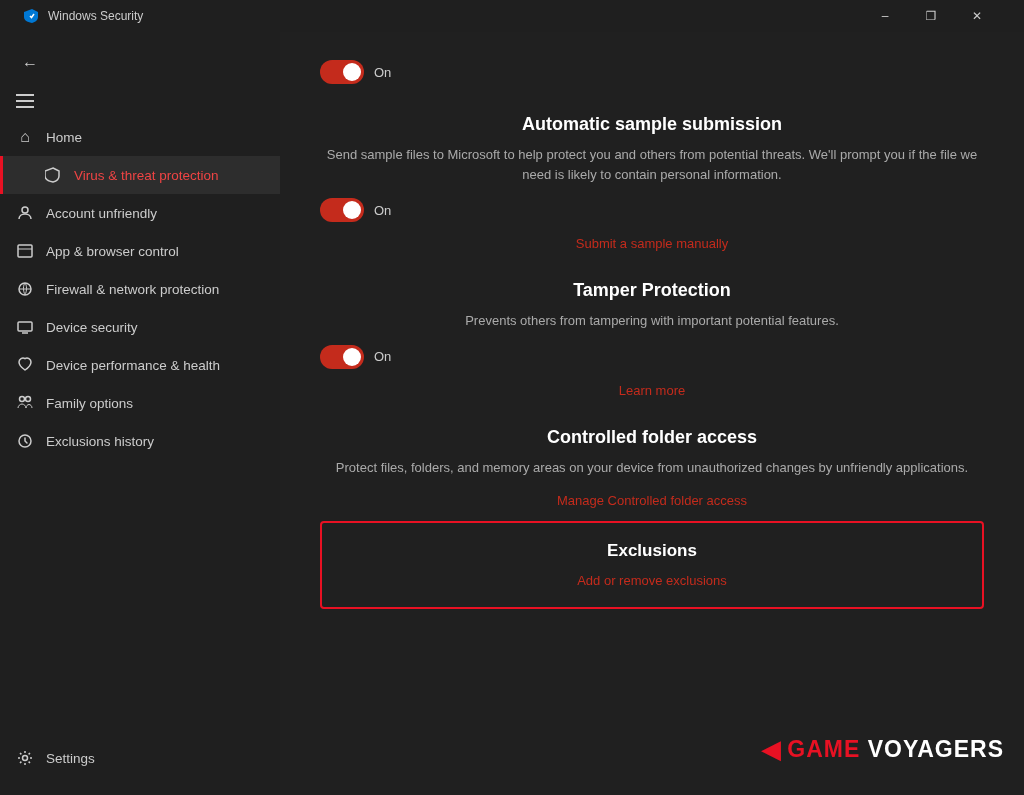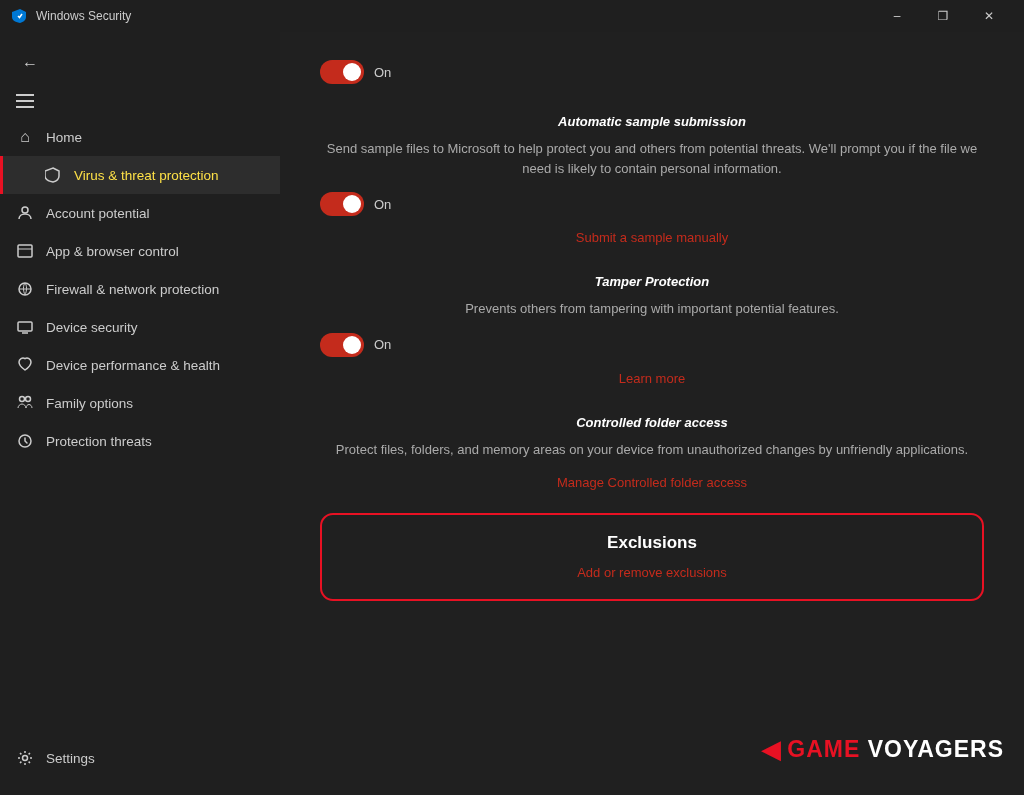--- a/index.html
+++ b/index.html
@@ -13,21 +13,21 @@
       display: flex;
       flex-direction: column;
     }
 
     
     .title-bar {
       background: #1f1f1f;
       display: flex;
       align-items: center;
       justify-content: space-between;
-      padding: 0 12px;
+      padding: 0 24px;
       height: 32px;
       flex-shrink: 0;
     }
     .title-bar-left {
       display: flex;
       align-items: center;
       gap: 8px;
       font-size: 12px;
       color: #ccc;
     }
@@ -106,21 +106,21 @@
       align-items: center;
       gap: 12px;
       padding: 10px 16px;
       cursor: pointer;
       font-size: 13.5px;
       color: #ccc;
       position: relative;
     }
     .nav-item.active {
       background: #2d2d2d;
-      color: #fde047;
+      color: #ef4444;
       padding-left: 44px;
     }
     .nav-item.active::before {
       content: '';
       position: absolute;
       left: 0;
       top: 0;
       bottom: 0;
       width: 3px;
       background: #e81123;
@@ -152,25 +152,24 @@
     .main-panel::-webkit-scrollbar { width: 8px; }
     .main-panel::-webkit-scrollbar-track { background: #202020; }
     .main-panel::-webkit-scrollbar-thumb { background: #444; }
 
     
     .section {
       margin-bottom: 8px;
       padding-top: 20px;
     }
     .section-title {
-      font-size: 13px;
+      font-size: 18px;
       font-weight: 600;
       color: #fff;
       margin-bottom: 10px;
-      font-style: italic;
     }
     .section-desc {
       font-size: 13px;
       color: #aaa;
       line-height: 1.5;
       margin-bottom: 14px;
     }
 
     
     .toggle-row {
@@ -221,23 +220,23 @@
       display: flex;
       align-items: center;
       gap: 10px;
       padding-top: 8px;
       margin-bottom: 10px;
     }
 
     
     .exclusions-box {
       border: 2px solid #e81123;
-      border-radius: 13px;
+      border-radius: 4px;
       padding: 18px 20px;
-      margin-top: 22px;
+      margin-top: 12px;
       background: transparent;
     }
     .exclusions-title {
       font-size: 17px;
       font-weight: 600;
       color: #fff;
       margin-bottom: 10px;
     }
     .exclusions-desc {
       font-size: 13px;
@@ -301,21 +300,21 @@
       </div>
       <span>Virus &amp; threat protection</span>
     </div>
     <div class="nav-item">
       <div class="nav-icon">
         <svg width="16" height="16" viewBox="0 0 16 16" fill="none">
           <circle cx="8" cy="5" r="3" stroke="#ccc" stroke-width="1.5"></circle>
           <path d="M2 14c0-3 2.7-5 6-5s6 2 6 5" stroke="#ccc" stroke-width="1.5" fill="none"></path>
         </svg>
       </div>
-      <span>Account potential</span>
+      <span>Account unfriendly</span>
     </div>
     <div class="nav-item">
       <div class="nav-icon">
         <svg width="16" height="16" viewBox="0 0 16 16" fill="none">
           <rect x="1" y="2" width="14" height="12" rx="1" stroke="#ccc" stroke-width="1.5"></rect>
           <path d="M1 6h14" stroke="#ccc" stroke-width="1"></path>
         </svg>
       </div>
       <span>App &amp; browser control</span>
     </div>
@@ -355,21 +354,21 @@
       </div>
       <span>Family options</span>
     </div>
     <div class="nav-item">
       <div class="nav-icon">
         <svg width="16" height="16" viewBox="0 0 16 16" fill="none">
           <circle cx="8" cy="8" r="6" stroke="#ccc" stroke-width="1.5"></circle>
           <path d="M8 5v3l2 2" stroke="#ccc" stroke-width="1.5" stroke-linecap="round"></path>
         </svg>
       </div>
-      <span>Protection threats</span>
+      <span>Exclusions history</span>
     </div>
 
     <div class="sidebar-bottom">
       <div class="nav-item">
         <div class="nav-icon">
           <svg width="16" height="16" viewBox="0 0 16 16" fill="none">
             <circle cx="8" cy="8" r="2.5" stroke="#ccc" stroke-width="1.5"></circle>
             <path d="M8 1v2M8 13v2M1 8h2M13 8h2M3 3l1.4 1.4M11.6 11.6L13 13M13 3l-1.4 1.4M4.4 11.6L3 13" stroke="#ccc" stroke-width="1.5"></path>
           </svg>
         </div>

